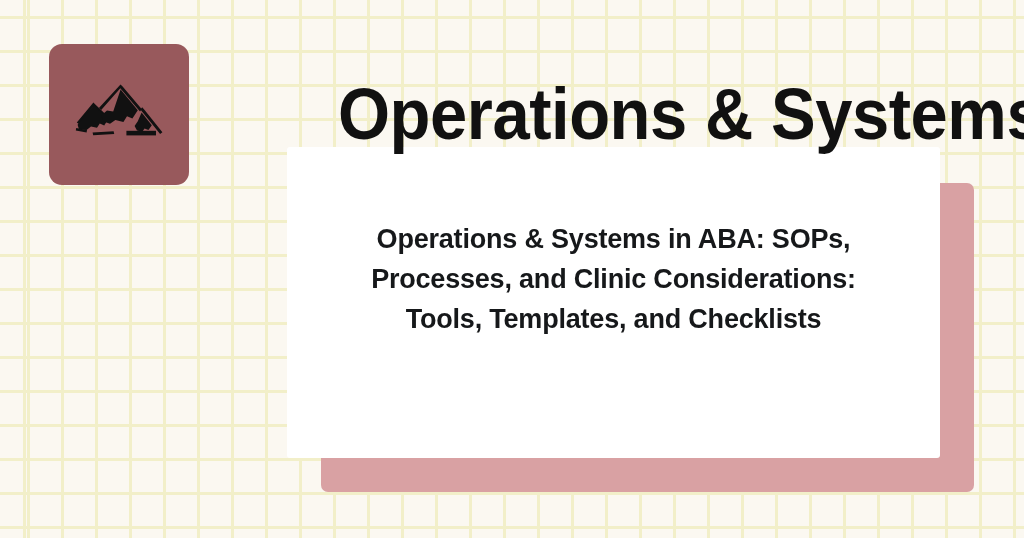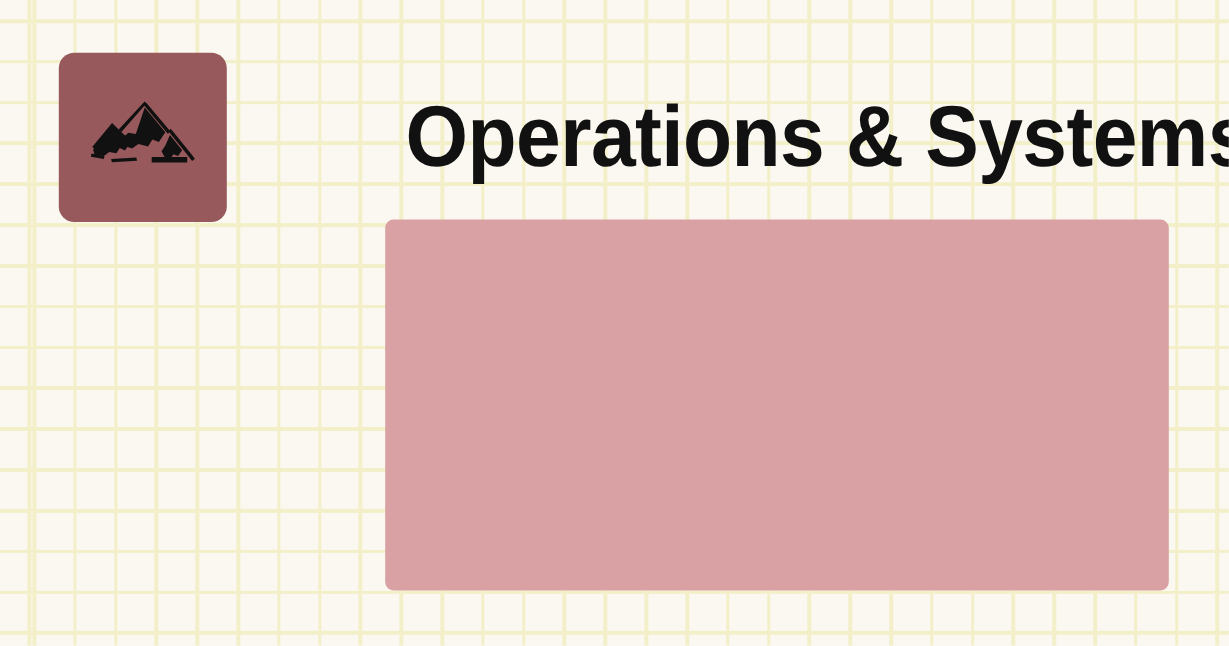--- a/index.html
+++ b/index.html
@@ -132,14 +132,17 @@
           <path d="M63.4 71.8 L93.0 71.8 L93.0 76.4 L63.4 76.4 Z"></path>
 
           <path d="M13.2 69.0 L24.0 70.9 L23.6 73.5 L12.8 71.6 Z"></path>
         </g>
       </svg>
     </span>
   </div>
 
   <h1 id="slide-title">Operations &amp; Systems</h1>
 
+  <div id="content-card">
+    <h2 id="content-heading">Operations &amp; Systems in ABA: SOPs, Processes, and Clinic Considerations: Tools, Templates, and Checklists</h2>
+  </div>
 
 </div>
 
 </body></html>

